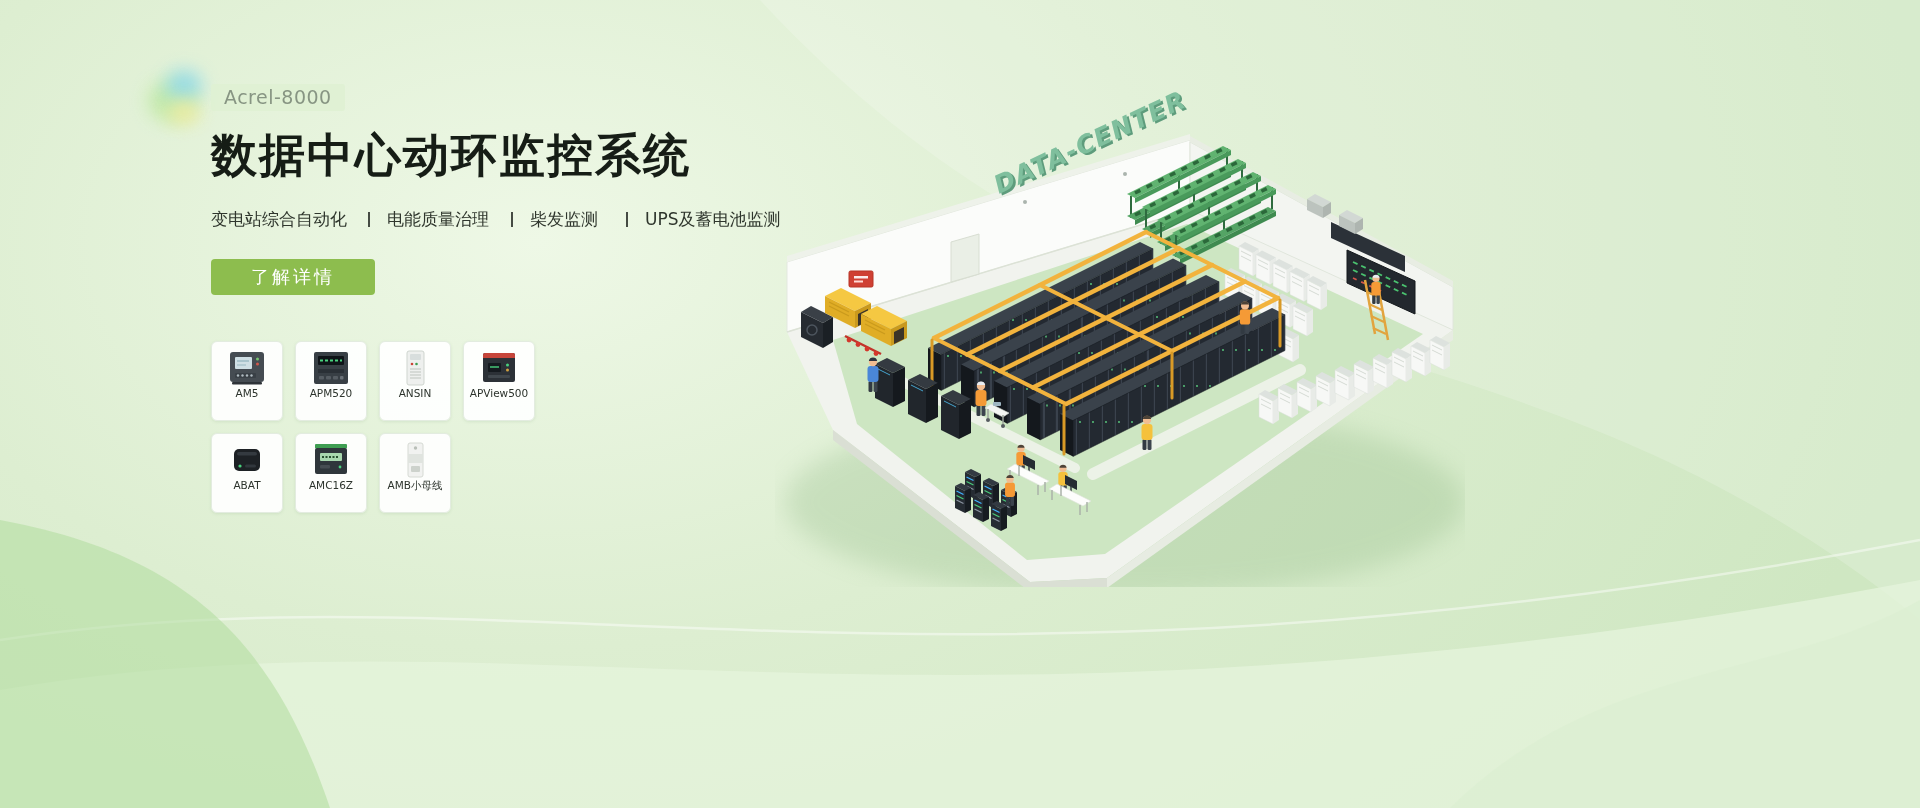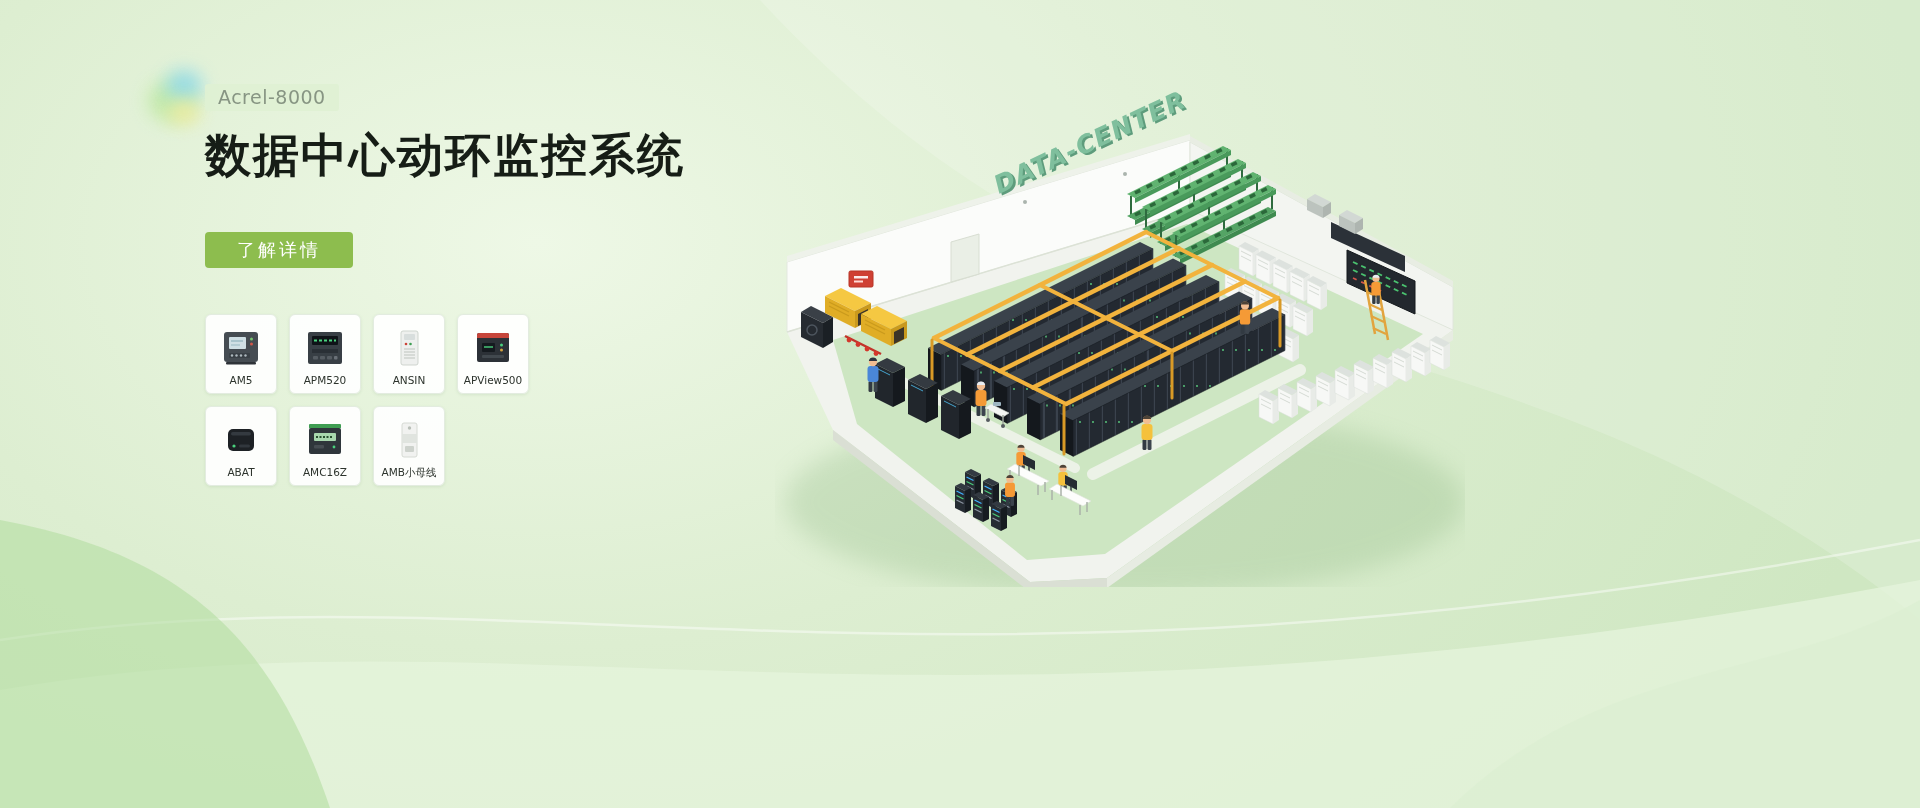--- a/index.html
+++ b/index.html
@@ -10,51 +10,51 @@
     background:radial-gradient(1400px 900px at 28% 30%, #eef8e6 0%, #ddeed1 45%, #cfe7c2 100%);
   }
   .bg-layer { position:absolute; inset:0; width:1920px; height:808px; pointer-events:none; }
 
   
   .blob { position:absolute; border-radius:50%; filter:blur(9px); }
   .blob-green { left:148px; top:80px; width:48px; height:42px; background:#bce8a2; opacity:.85; }
   .blob-cyan  { left:166px; top:70px; width:36px; height:32px; background:#8fd9ea; opacity:.85; }
   .blob-yellow{ left:168px; top:100px; width:32px; height:24px; background:#f1ec9f; opacity:.9; }
 
-  .content { position:absolute; left:205px; top:84px; width:600px; }
+  .content { position:absolute; left:211px; top:84px; width:600px; }
 
   .badge {
     display:inline-block; background:rgba(223,241,211,.9); color:#879583;
     font-size:19px; line-height:27px; padding:0 13px; border-radius:3px; letter-spacing:.5px;
   }
   .title {
     margin-top:18px; font-size:46px; font-weight:700; color:#161d16;
     letter-spacing:2px; line-height:1.15;
   }
   .features { margin-top:24px; }
   .feature-row { display:flex; align-items:center; height:27px; font-size:17px; color:#2f362d; }
   .feat { white-space:nowrap; }
   .w1 { width:140px; } .w2 { width:107px; } .w3 { width:79px; }
   .divider { width:2px; height:15px; background:#454b43; margin:0 17px; flex:none; }
 
   .cta {
     margin-top:26px; display:inline-flex; align-items:center; justify-content:center;
-    height:36px; padding:0 32px; background:#8dbd4e; color:#fff; font-size:18px;
+    height:36px; padding:0 40px; background:#8dbd4e; color:#fff; font-size:18px;
     letter-spacing:3px; border:none; border-radius:4px; cursor:pointer;
     font-family:"DejaVu Sans","Liberation Sans",sans-serif;
   }
 
   .cards { margin-top:46px; }
   .cards-row { display:flex; gap:12px; margin-top:12px; }
   .cards-row:first-child { margin-top:0; }
   .card {
     width:72px; height:80px; background:rgba(255,255,255,.92);
     border:1px solid #e3ece0; border-radius:6px;
     box-shadow:0 1px 3px rgba(130,165,120,.18);
-    display:flex; flex-direction:column; align-items:center; padding:7px 2px 6px;text-align:center;
+    display:flex; flex-direction:column; align-items:center; padding:7px 2px 20px;text-align:center;
   }
   .icon-box { flex:1; display:flex; align-items:center; justify-content:center; }
   .card-label { font-size:10.5px; color:#2c332c; line-height:13px; white-space:nowrap; }
 
   .illustration { position:absolute; left:775px; top:82px; width:690px; height:505px; }
   .illustration svg { width:100%; height:100%; display:block; }
   .dc-label { font-size:25px; font-weight:bold; letter-spacing:1.5px; font-style:italic; }
 </style>
 </head>
 <body>
@@ -71,20 +71,29 @@
 <div class="blob blob-cyan"></div>
 <div class="blob blob-yellow"></div>
 
 <div class="content">
 
   <span class="badge">Acrel-8000</span>
 
   <h1 class="title">数据中心动环监控系统</h1>
 
   <div class="features">
+    <div class="feature-row">
+      <span class="feat w1">变电站综合自动化</span>
+      <span class="divider"></span>
+      <span class="feat w2">电能质量治理</span>
+      <span class="divider"></span>
+      <span class="feat w3">柴发监测</span>
+      <span class="divider"></span>
+      <span class="feat">UPS及蓄电池监测</span>
+    </div>
   </div>
 
   <button class="cta">了解详情</button>
 
   <div class="cards">
     <div class="cards-row">
 
       <div class="card">
         <div class="icon-box">
           <svg width="40" height="38" viewBox="0 0 40 38">

